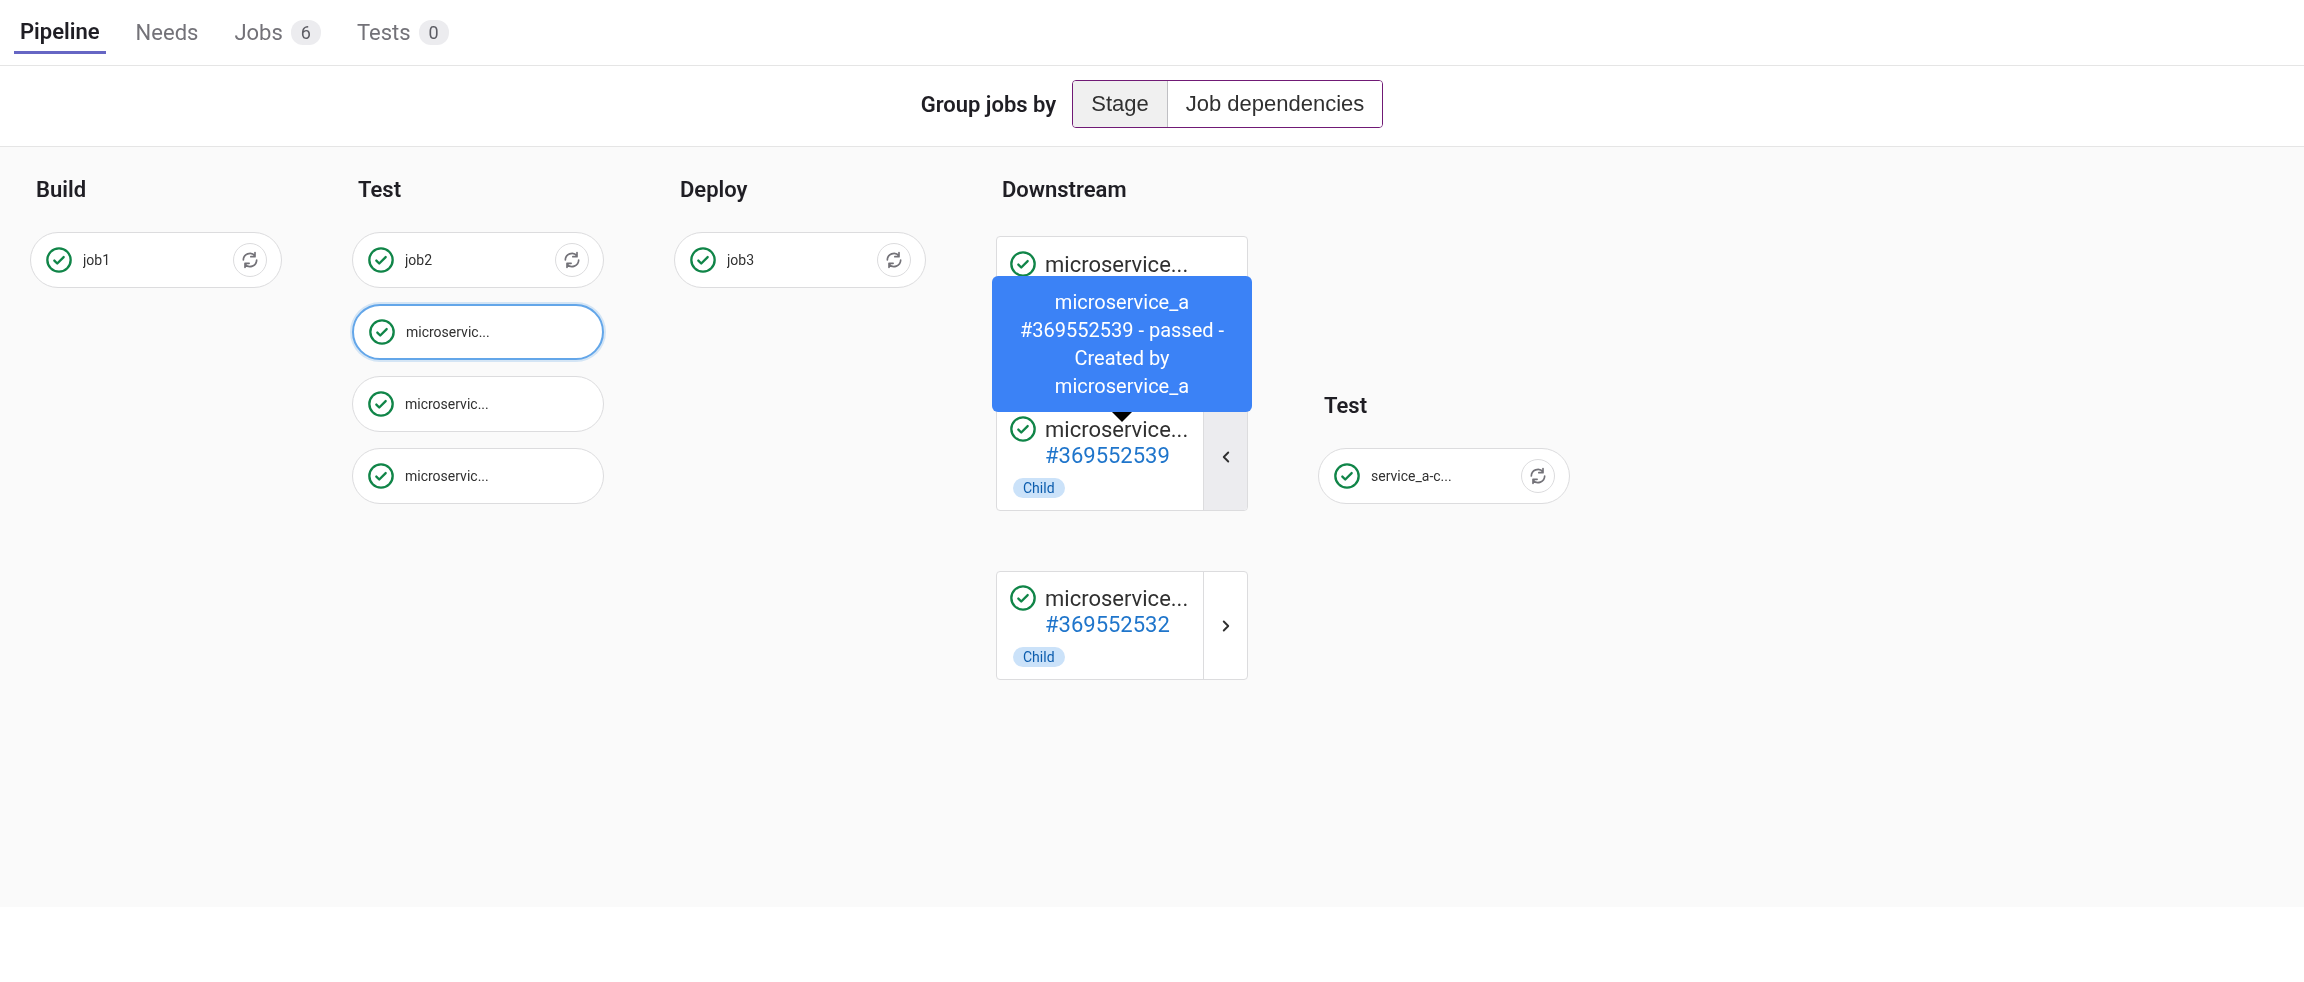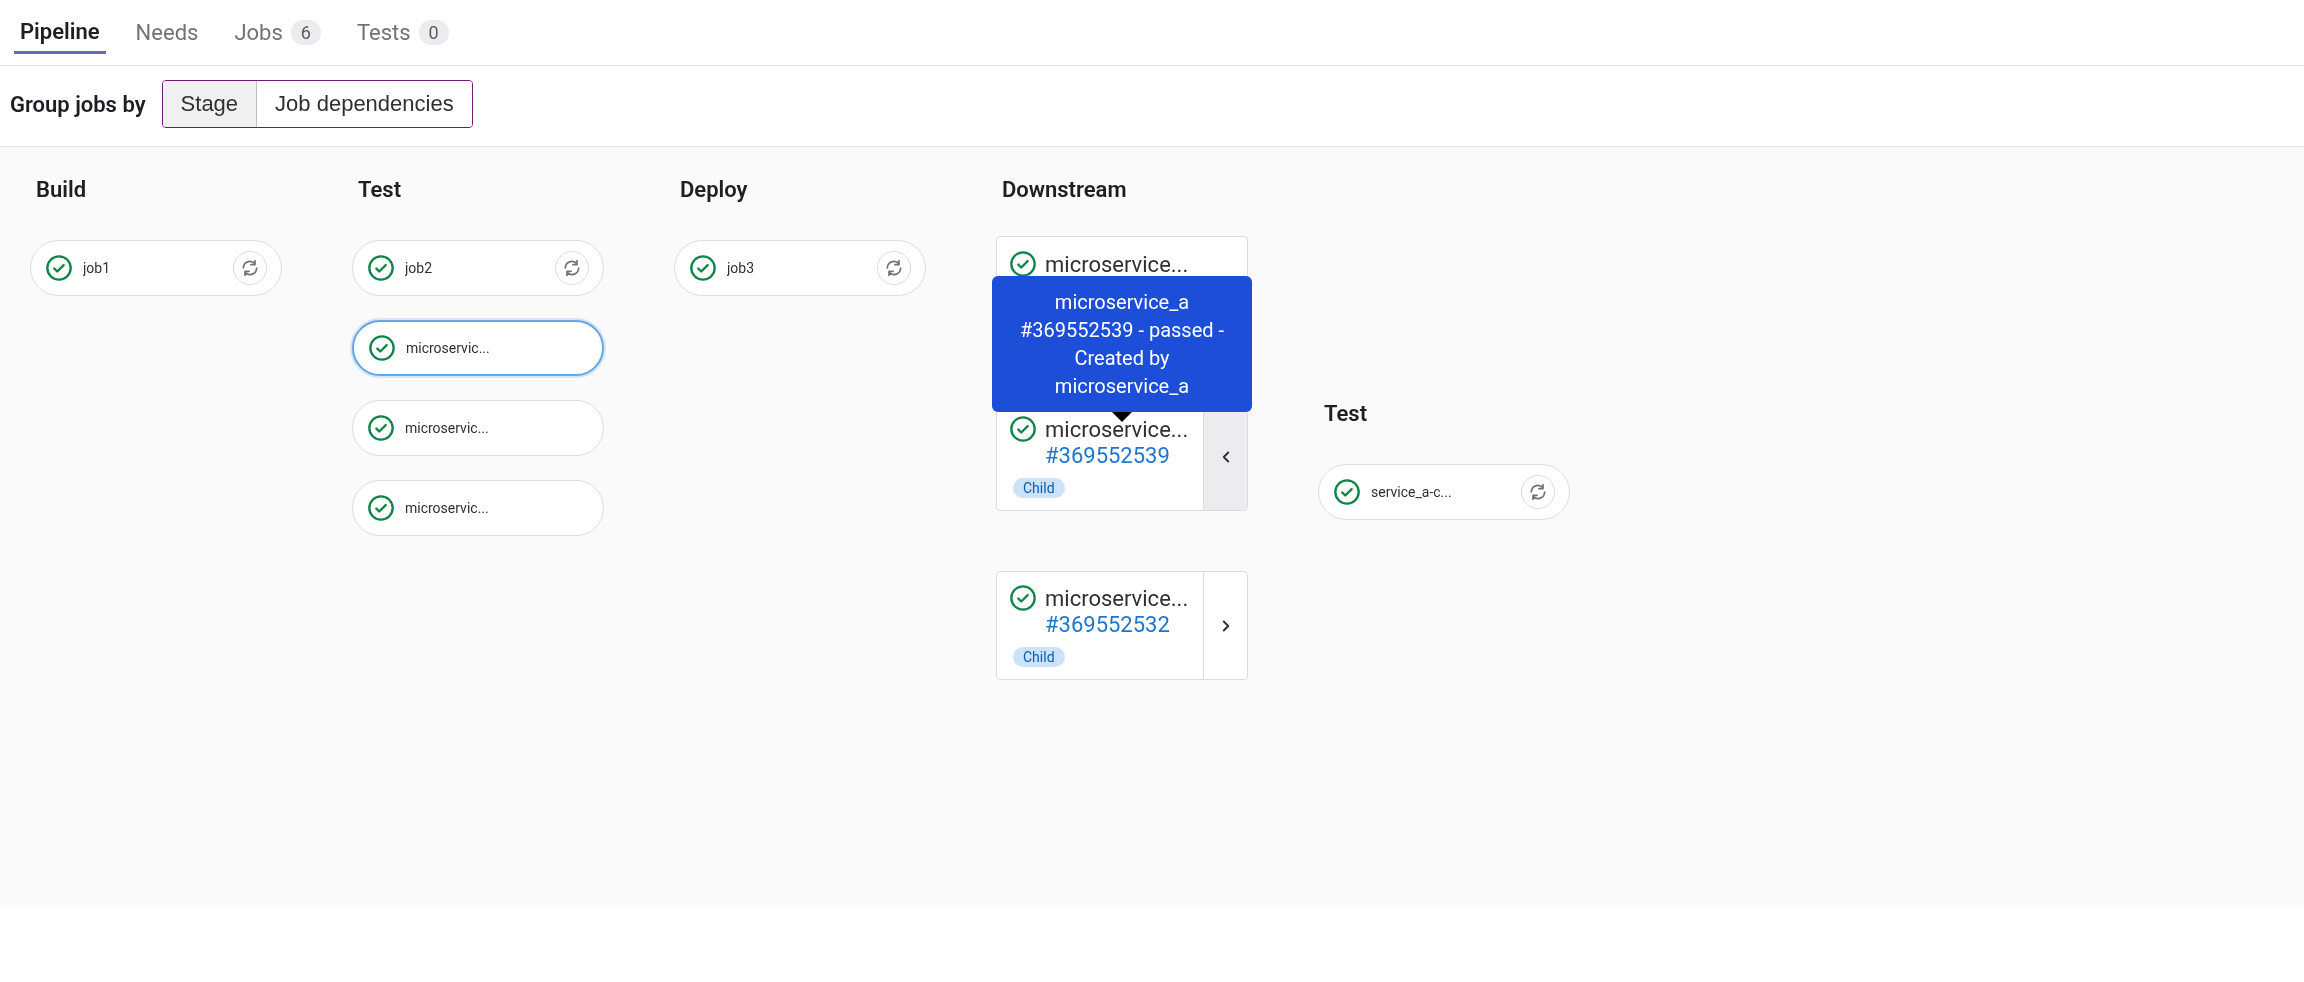--- a/index.html
+++ b/index.html
@@ -40,20 +40,21 @@
     border-radius: 12px;
     padding: 2px 10px;
     font-size: 18px;
   }
   .filterbar {
     display: flex;
     align-items: center;
     gap: 16px;
     padding: 14px 10px 18px;
     border-bottom: 1px solid #e5e5e5;
+    justify-content: center;
   }
   .filter-label {
     font-size: 22px;
     font-weight: 600;
     color: #1f1e24;
   }
   .seg {
     display: flex;
     border: 1px solid #701a75;
     border-radius: 4px;
@@ -82,21 +83,21 @@
   .columns {
     display: flex;
     gap: 70px;
     align-items: flex-start;
   }
   
   .col {
     display: flex;
     flex-direction: column;
     width: 252px;
-    gap: 24px;
+    gap: 16px;
   }
   .col.downstream { width: 252px; }
   .col-title {
     font-size: 22px;
     font-weight: 600;
     color: #1f1e24;
     padding: 0 6px;
     margin-bottom: 14px;
   }
   .pill {
@@ -202,21 +203,21 @@
     cursor: pointer;
     color: #737278;
   }
   .dcard-side.expanded {
     background: #ececef;
   }
   .chev { width: 18px; height: 18px; }
   
   .tooltip {
     position: absolute;
-    background: #1d4ed8;
+    background: #3b82f6;
     color: #fff;
     font-size: 20px;
     line-height: 1.4;
     padding: 12px 16px;
     border-radius: 6px;
     width: 260px;
     text-align: center;
     z-index: 20;
   }
   .tooltip::after {

